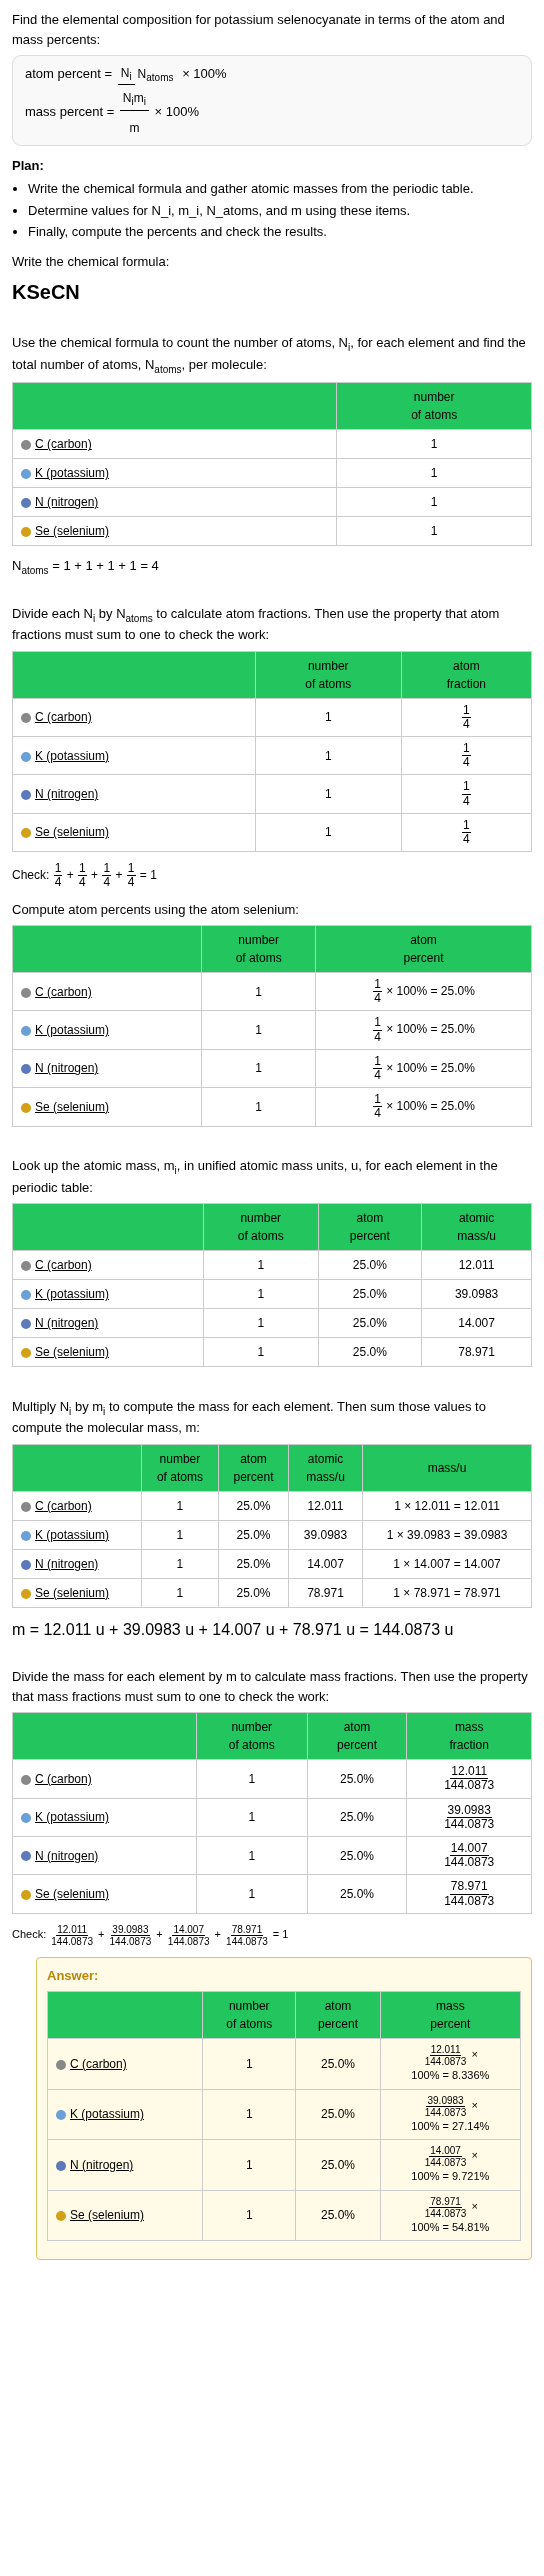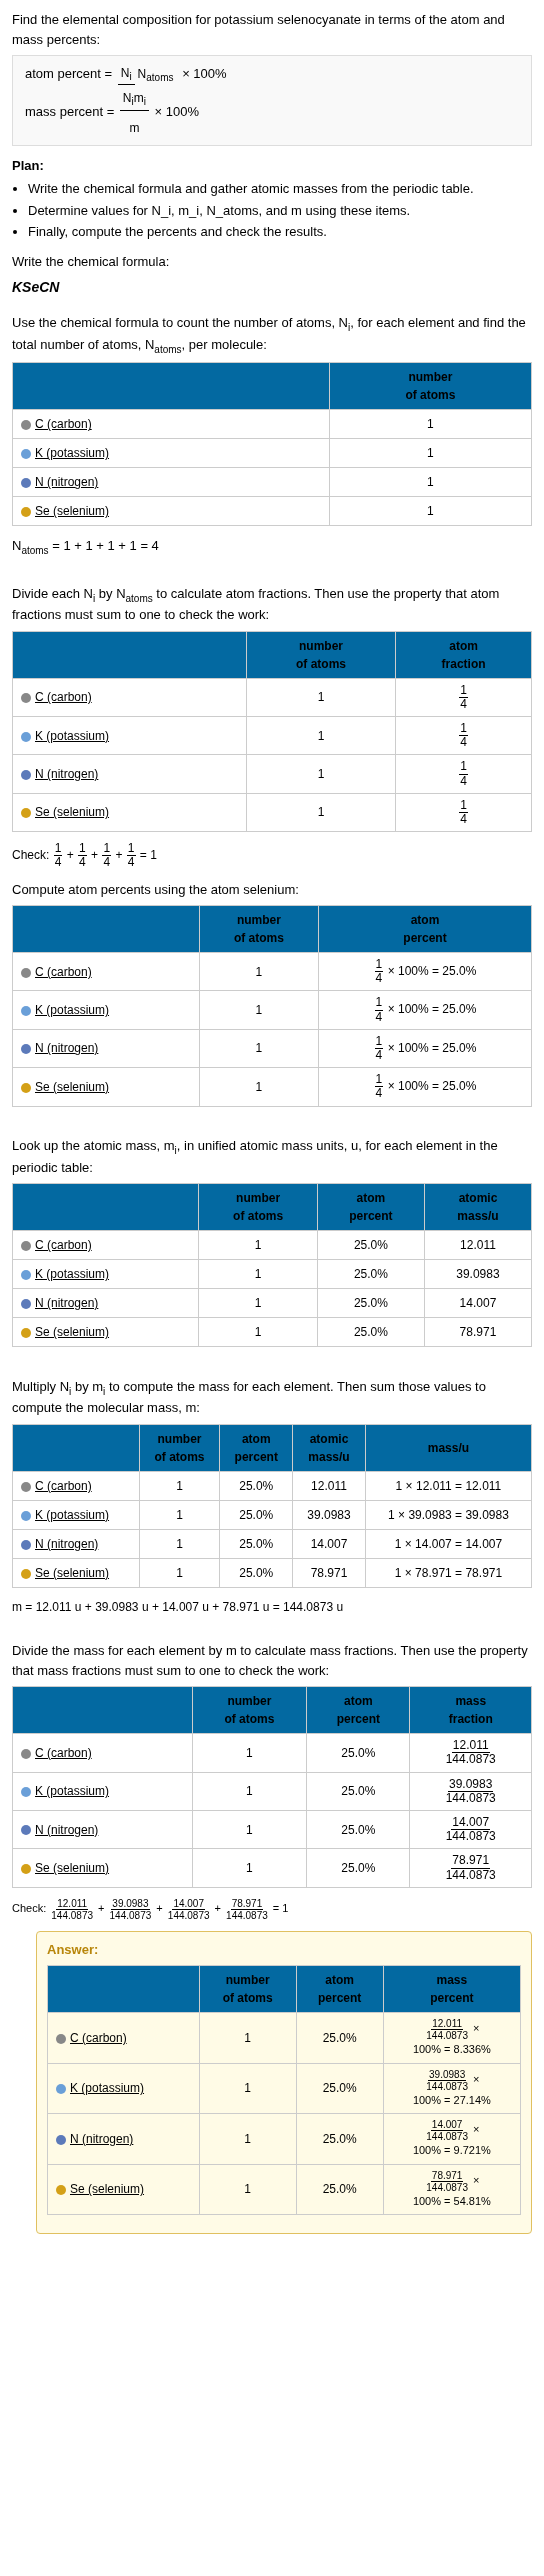--- a/index.html
+++ b/index.html
@@ -9,39 +9,39 @@
       background: #fff;
       color: #000;
       width: 544px;
       padding: 10px 12px;
       line-height: 1.5;
     }
     p { margin-bottom: 6px; }
     .formula-block {
       background: #f9f9f9;
       border: 1px solid #ddd;
-      border-radius: 0;
+      border-radius: 9px;
       padding: 8px 12px;
       margin-bottom: 10px;
       font-size: 13px;
     }
     .section-title { font-weight: bold; margin: 10px 0 4px 0; }
-    .chemical-formula { font-size: 14px; font-weight: bold; margin: 4px 0 15px 0; font-style: italic; }
+    .chemical-formula { font-size: 20px; font-weight: bold; margin: 4px 0 26px 0; }
     table {
       border-collapse: collapse;
       width: 100%;
       margin-bottom: 10px;
       font-size: 12px;
     }
     th, td {
       border: 1px solid #ccc;
       padding: 5px 8px;
       text-align: center;
     }
-    th { background: #0369a1; font-weight: bold; text-align: center; }
+    th { background: #22c55e; font-weight: normal; text-align: center; }
     td.left { text-align: left; text-decoration: underline; }
     .element-dot {
       display: inline-block;
       width: 10px;
       height: 10px;
       border-radius: 50%;
       margin-right: 4px;
       vertical-align: middle;
     }
     .dot-c { background: #888; }
@@ -341,21 +341,21 @@
       </tr>
       <tr>
         <td class="left"><span class="element-dot dot-se"></span>Se (selenium)</td>
         <td>1</td>
         <td>25.0%</td>
         <td>78.971</td>
         <td>1 × 78.971 = 78.971</td>
       </tr>
     </tbody>
   </table>
-  <p style="font-size:12px;">m = 12.011 u + 39.0983 u + 14.007 u + 78.971 u = 144.0873 u</p>
+  <p style="font-size:16px;">m = 12.011 u + 39.0983 u + 14.007 u + 78.971 u = 144.0873 u</p>
 </div>
 
 <br>
 
 
 <div>
   <p>Divide the mass for each element by m to calculate mass fractions. Then use the property that mass fractions must sum to one to check the work:</p>
   <table>
     <thead>
       <tr>

